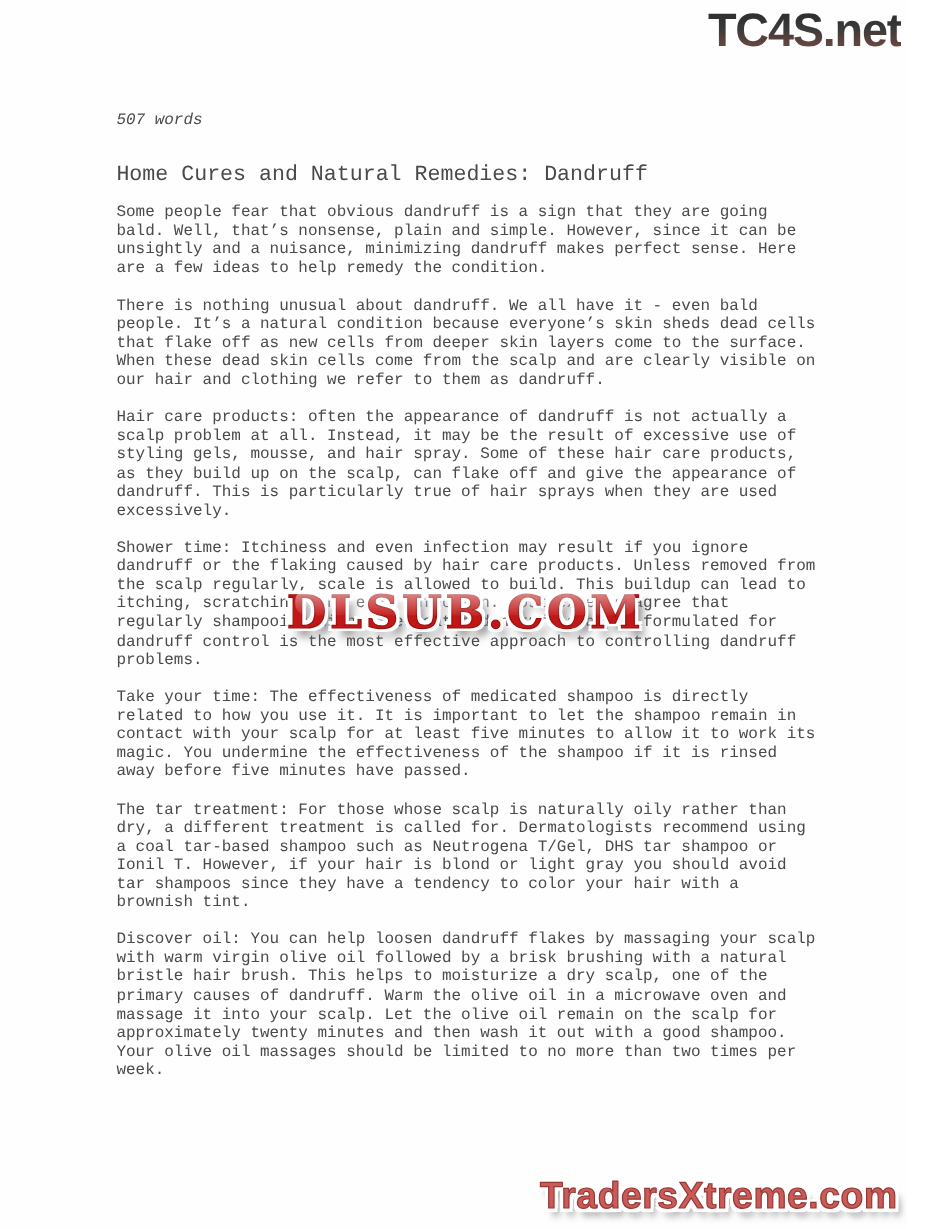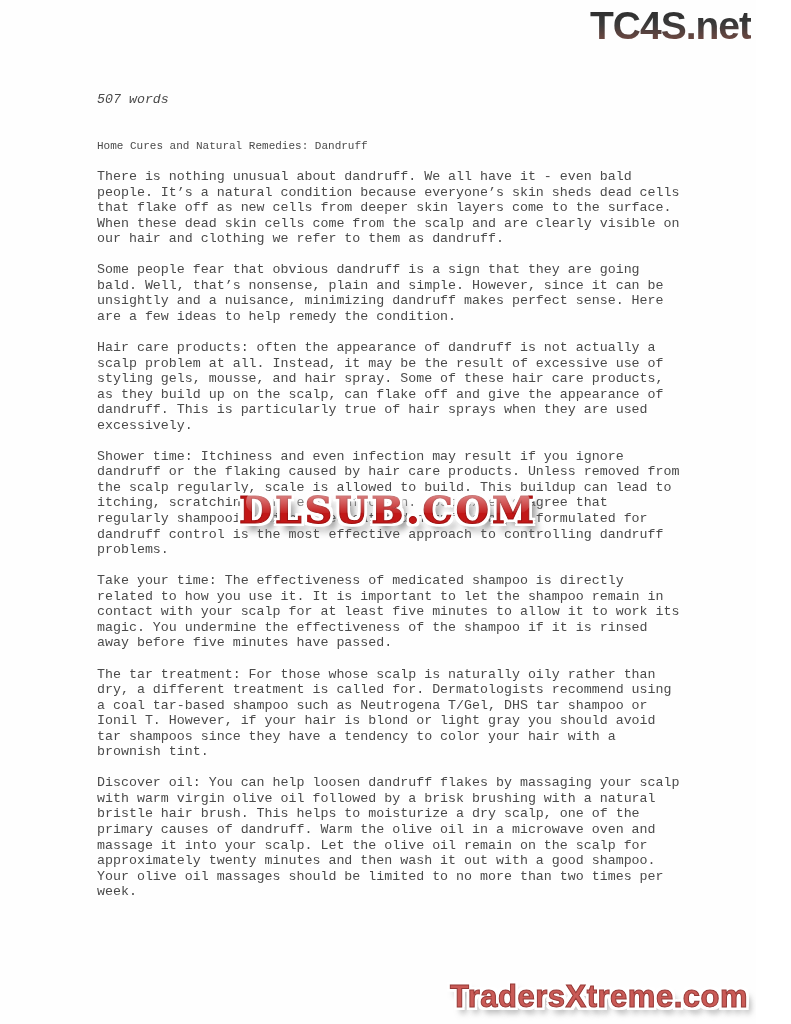--- a/index.html
+++ b/index.html
@@ -21,21 +21,21 @@
   }
   
   .word-count{
     position:absolute;left:97px;top:92px;
     font-size:13.3px;line-height:15.55px;color:#4a4a4a;
     white-space:pre;
     font-style:italic;
   }
   .doc-title{
     position:absolute;left:97px;top:139px;
-    font-size:11px;line-height:15.55px;color:#4a4a4a;
+    font-size:18px;line-height:15.55px;color:#4a4a4a;
     white-space:pre;
   }
   .paragraphs{
     position:absolute;left:97px;top:169px;width:640px;
   }
   .para{
     font-size:13.3px;line-height:15.55px;color:#4a4a4a;
     white-space:pre;
     margin:0 0 15.55px 0;
   }
@@ -82,29 +82,29 @@
 
 <div class="page">
 
   <div class="logo-top">TC4S.net</div>
 
   <div class="word-count">507 words</div>
 
   <div class="doc-title">Home Cures and Natural Remedies: Dandruff</div>
 
   <div class="paragraphs">
+    <div class="para">Some people fear that obvious dandruff is a sign that they are going
+bald. Well, that’s nonsense, plain and simple. However, since it can be
+unsightly and a nuisance, minimizing dandruff makes perfect sense. Here
+are a few ideas to help remedy the condition.</div>
     <div class="para">There is nothing unusual about dandruff. We all have it - even bald
 people. It’s a natural condition because everyone’s skin sheds dead cells
 that flake off as new cells from deeper skin layers come to the surface.
 When these dead skin cells come from the scalp and are clearly visible on
 our hair and clothing we refer to them as dandruff.</div>
-    <div class="para">Some people fear that obvious dandruff is a sign that they are going
-bald. Well, that’s nonsense, plain and simple. However, since it can be
-unsightly and a nuisance, minimizing dandruff makes perfect sense. Here
-are a few ideas to help remedy the condition.</div>
     <div class="para">Hair care products: often the appearance of dandruff is not actually a
 scalp problem at all. Instead, it may be the result of excessive use of
 styling gels, mousse, and hair spray. Some of these hair care products,
 as they build up on the scalp, can flake off and give the appearance of
 dandruff. This is particularly true of hair sprays when they are used
 excessively.</div>
     <div class="para">Shower time: Itchiness and even infection may result if you ignore
 dandruff or the flaking caused by hair care products. Unless removed from
 the scalp regularly, scale is allowed to build. This buildup can lead to
 itching, scratching, and even infection. Most experts agree that

